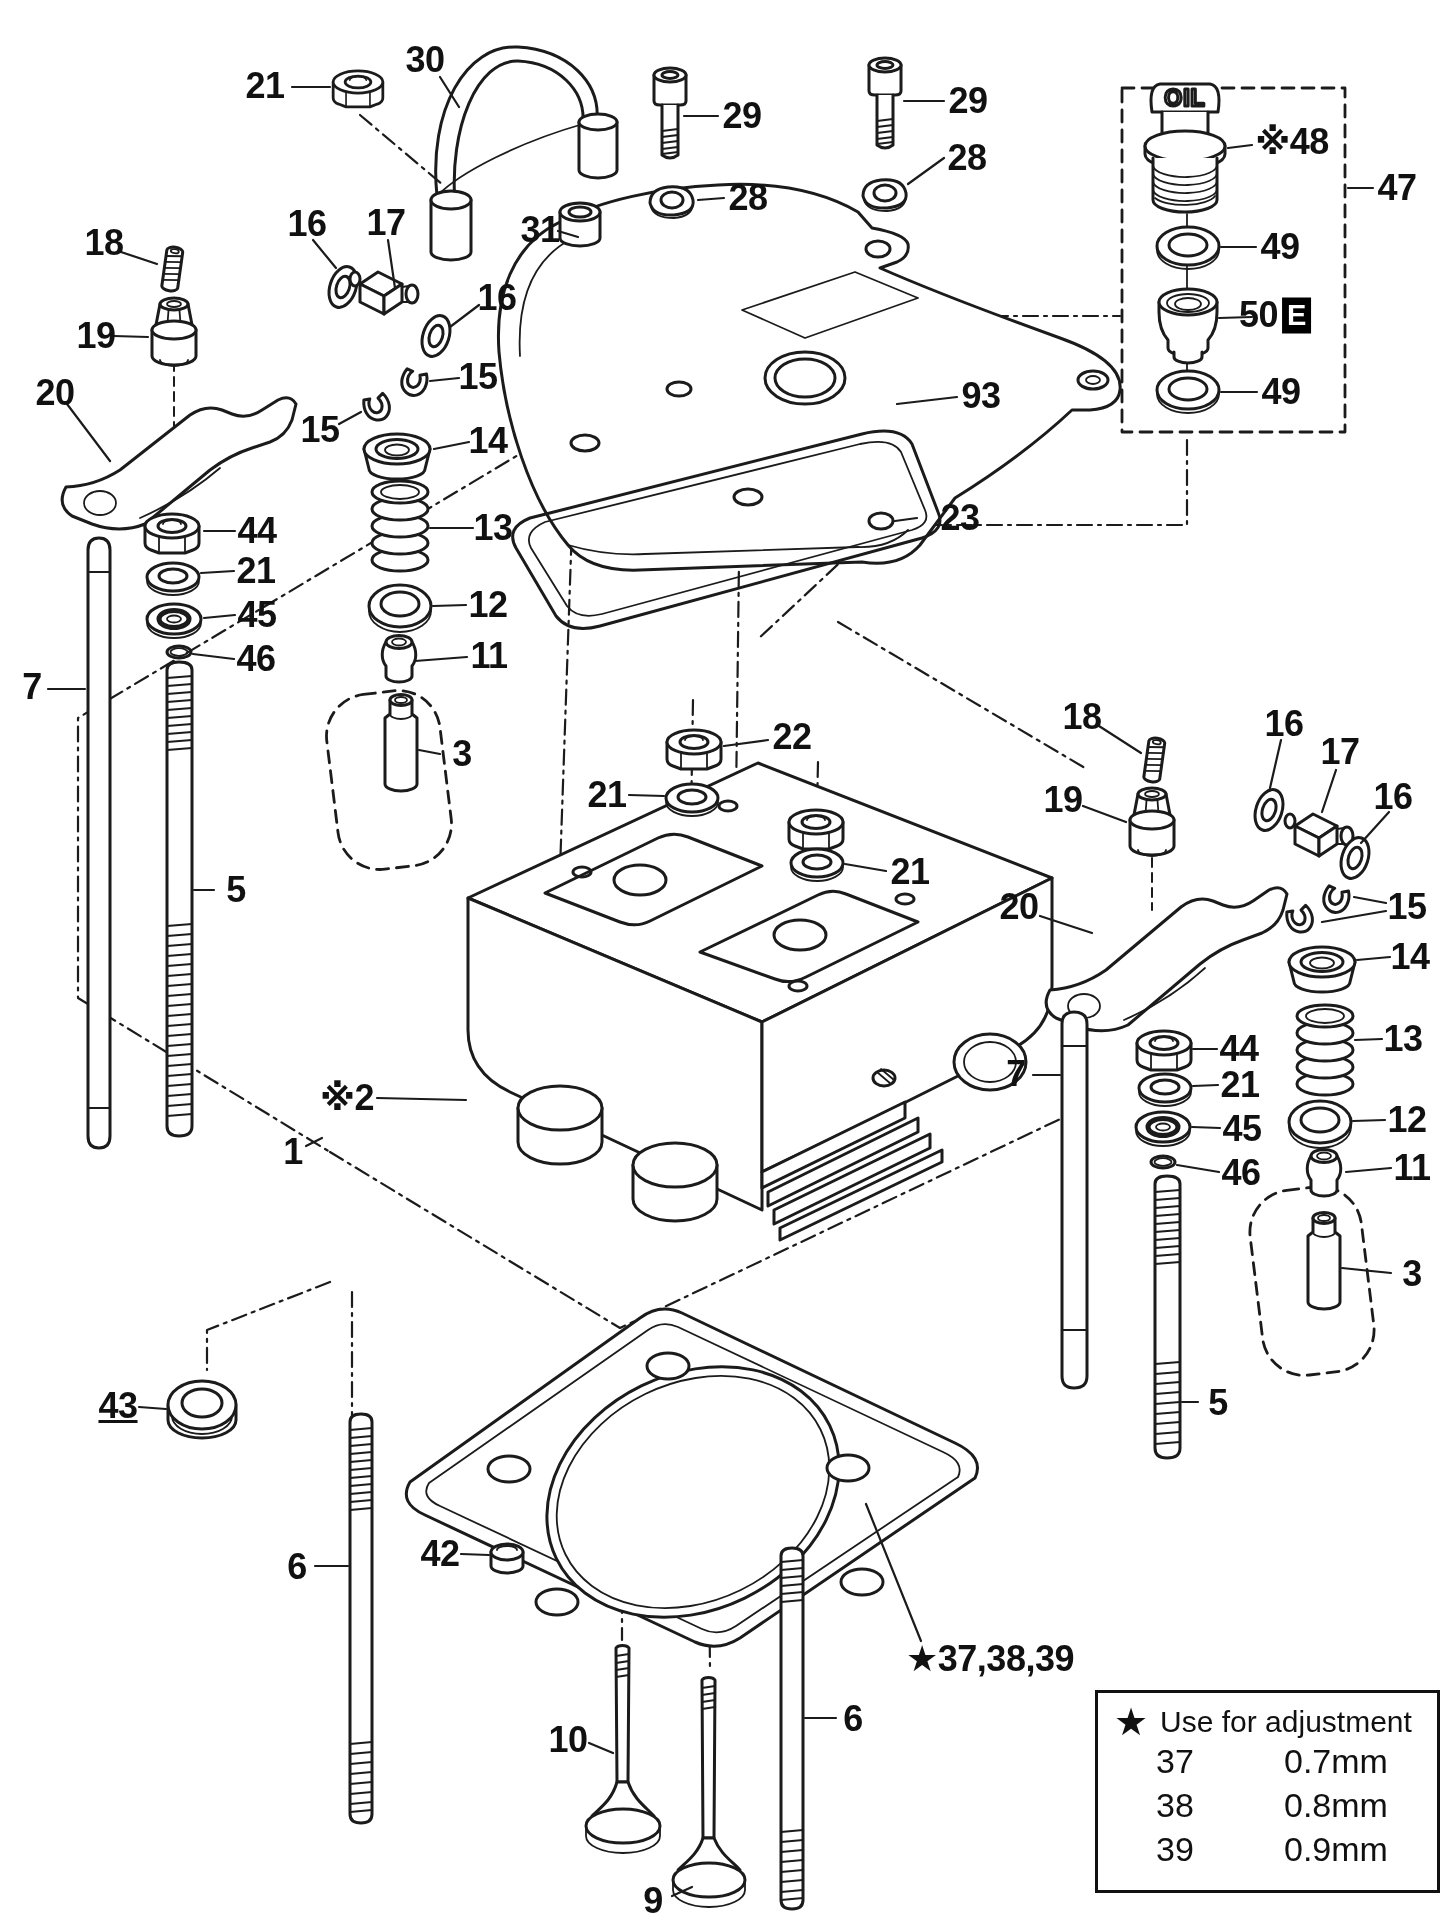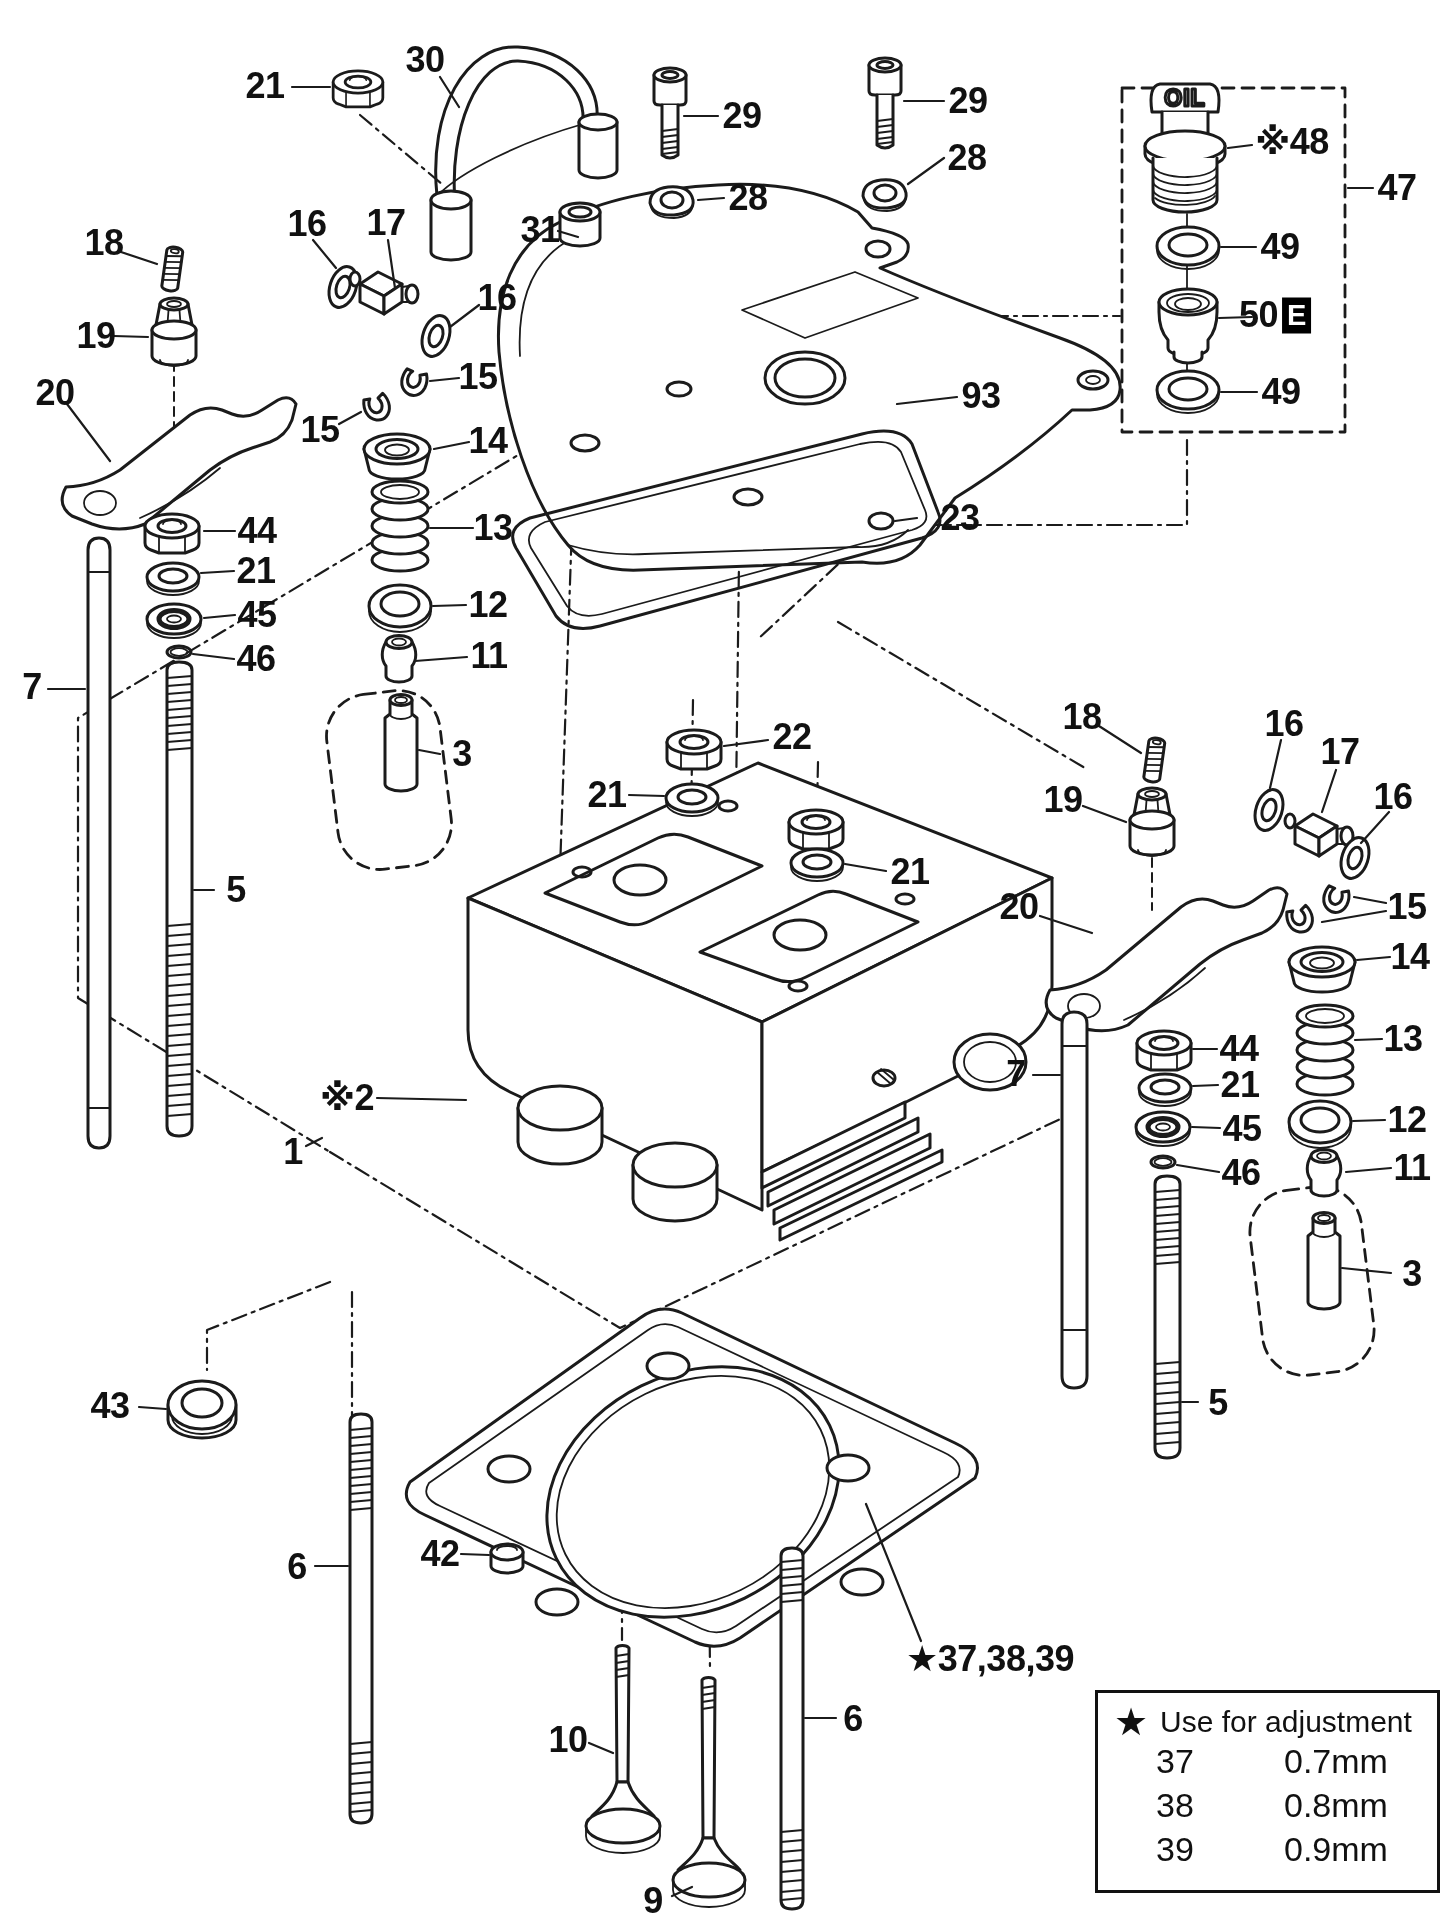--- a/index.html
+++ b/index.html
@@ -431,21 +431,21 @@
       <div class="callout" style="left: 1403px; top: 1039px;"><span>13</span></div>
       <div class="callout" style="left: 1239px; top: 1049px;"><span>44</span></div>
       <div class="callout" style="left: 1240px; top: 1085px;"><span>21</span></div>
       <div class="callout" style="left: 1242px; top: 1129px;"><span>45</span></div>
       <div class="callout" style="left: 1241px; top: 1173px;"><span>46</span></div>
       <div class="callout" style="left: 1407px; top: 1120px;"><span>12</span></div>
       <div class="callout" style="left: 1412px; top: 1168px;"><span>11</span></div>
       <div class="callout" style="left: 1412px; top: 1274px;"><span>3</span></div>
       <div class="callout" style="left: 1016px; top: 1074px;"><span>7</span></div>
       <div class="callout" style="left: 1218px; top: 1403px;"><span>5</span></div>
-      <div class="callout" style="left: 110px; top: 1406px;"><span>43</span></div>
+      <div class="callout" style="left: 118px; top: 1406px; text-decoration: underline;"><span>43</span></div>
       <div class="callout" style="left: 297px; top: 1567px;"><span>6</span></div>
       <div class="callout" style="left: 440px; top: 1554px;"><span>42</span></div>
       <div class="callout" style="left: 568px; top: 1740px;"><span>10</span></div>
       <div class="callout" style="left: 653px; top: 1901px;"><span>9</span></div>
       <div class="callout" style="left: 853px; top: 1719px;"><span>6</span></div>
       <div class="callout" style="left: 990px; top: 1659px;"><span>★37,38,39</span></div>
     </div>
 
 <div class="legend">
   <div class="legend-header">

